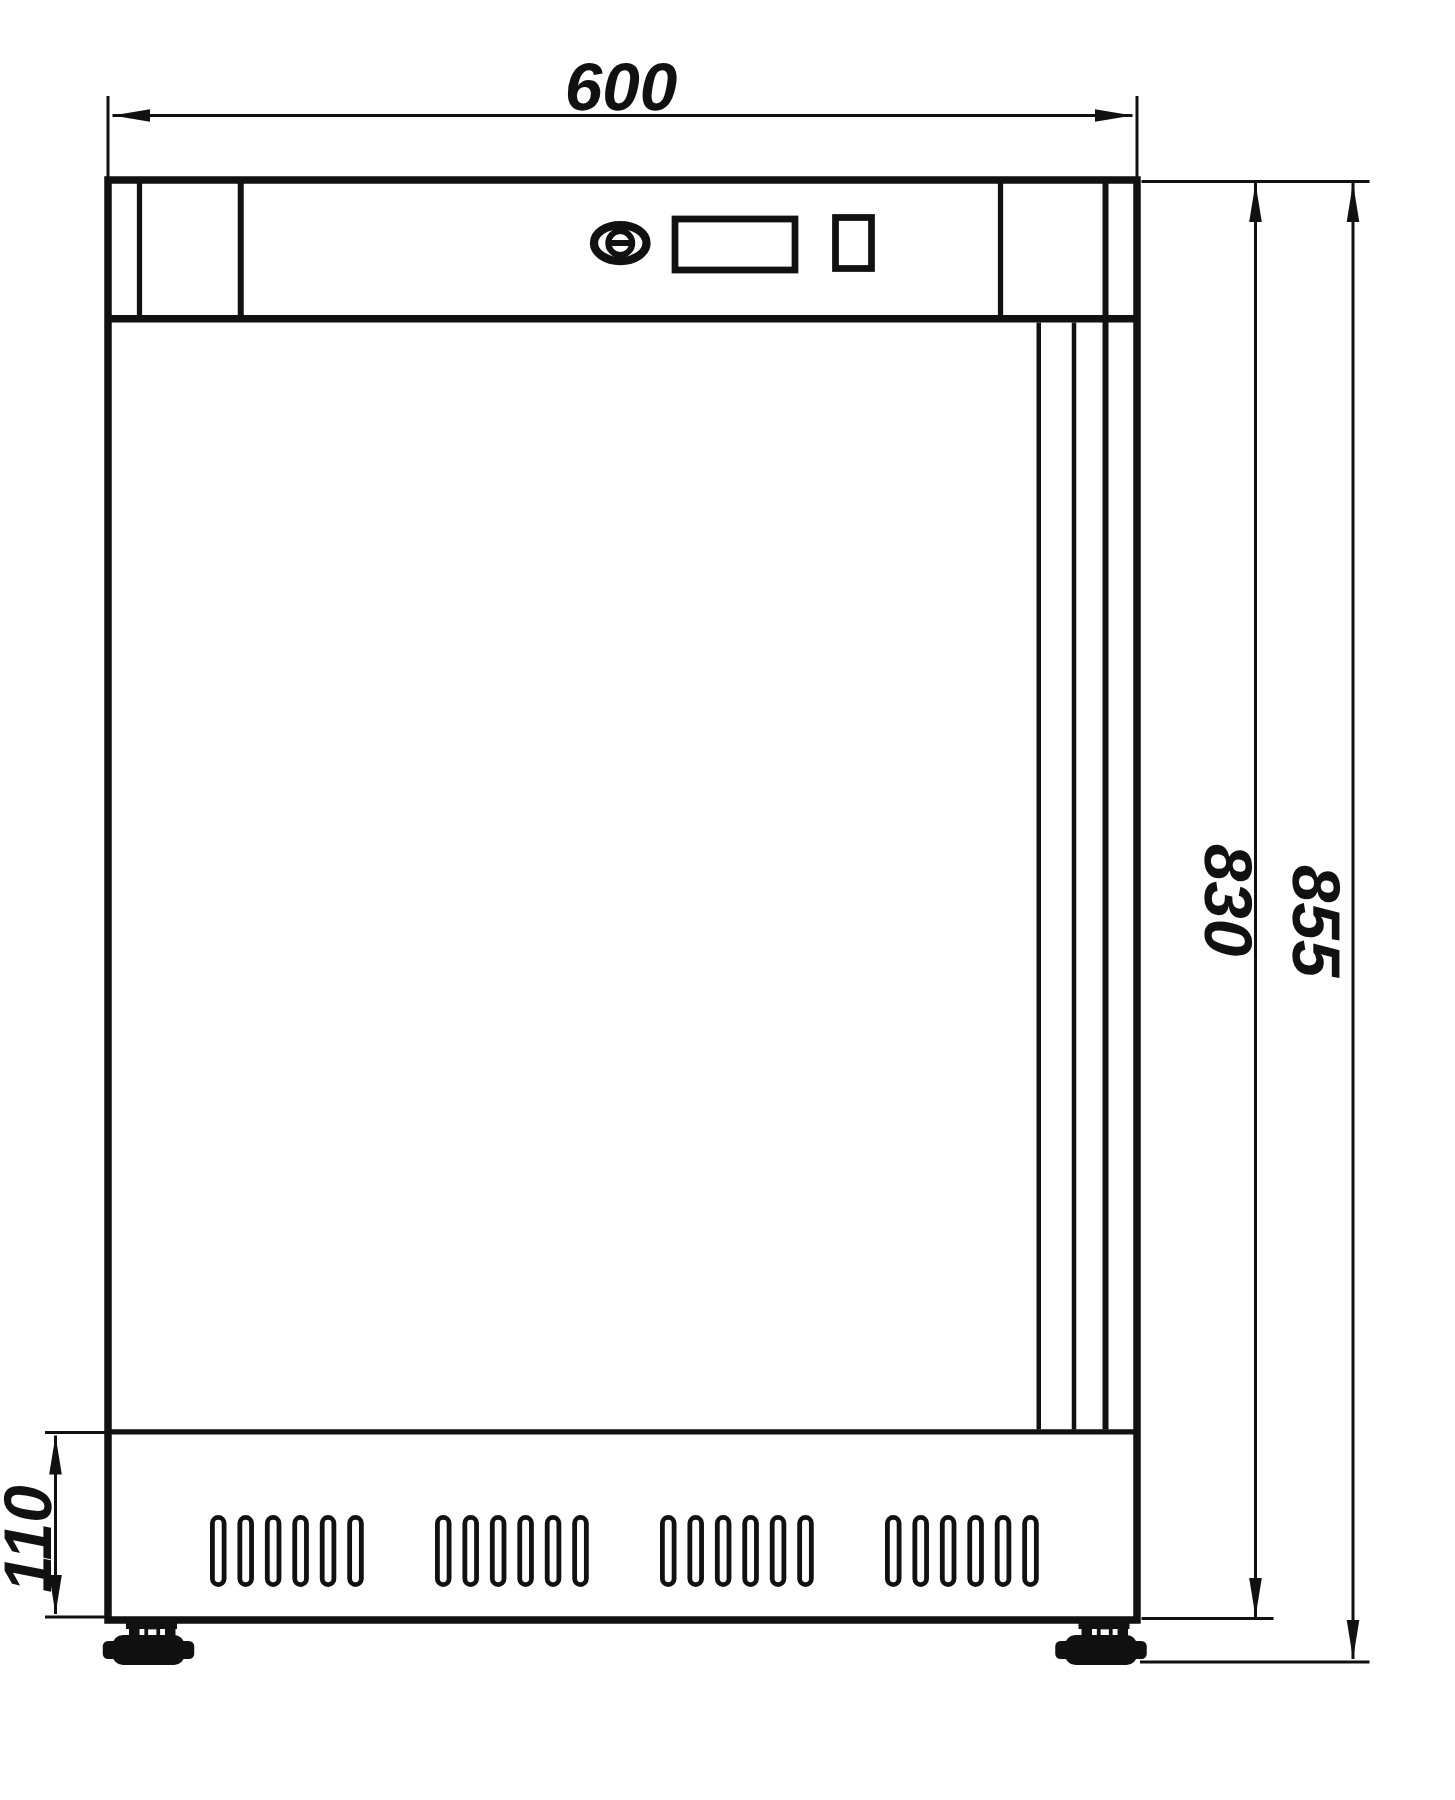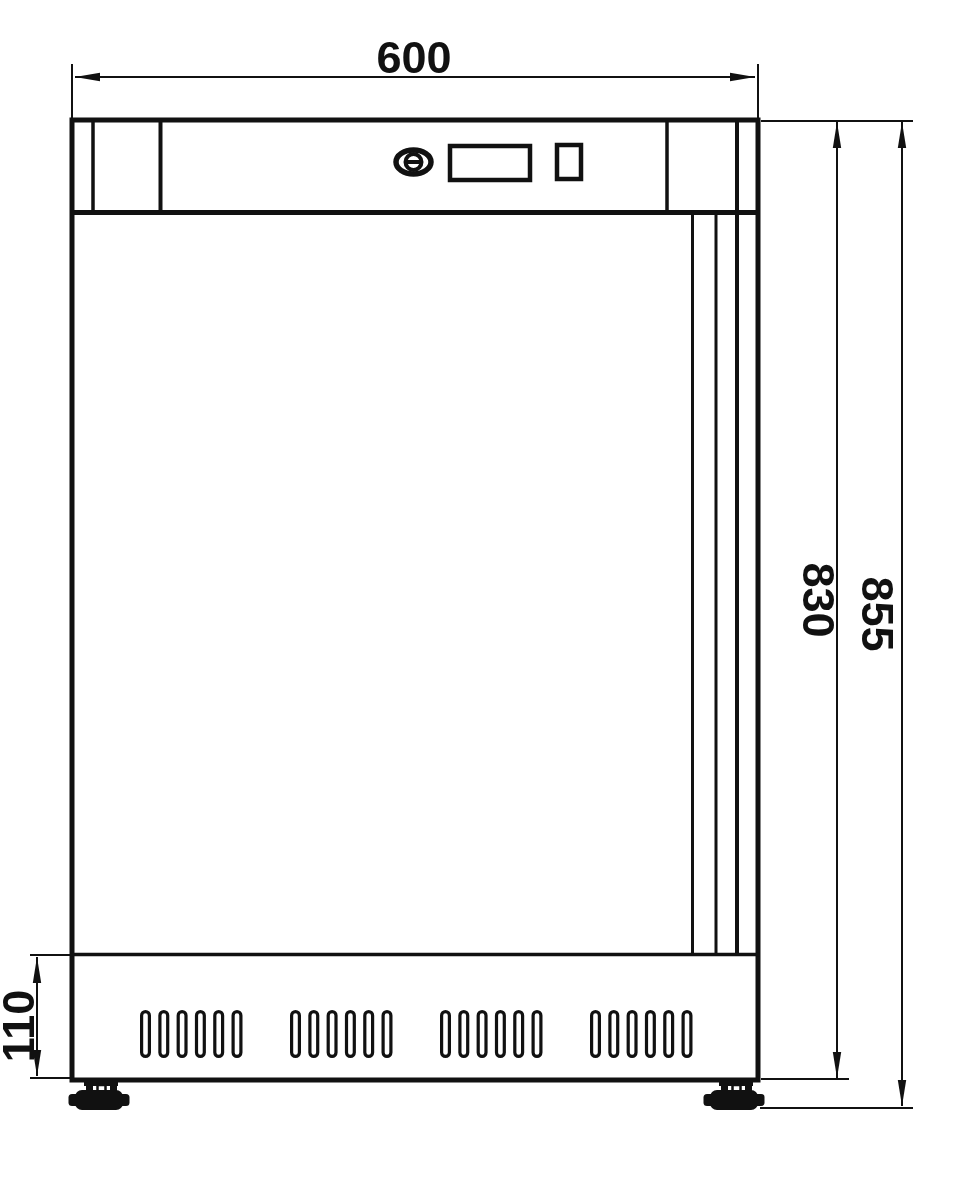--- a/index.html
+++ b/index.html
@@ -7,20 +7,21 @@
     padding: 0;
     background: #ffffff;
   }
   .canvas {
     position: relative;
     width: 970px;
     height: 1200px;
     background: #8b5cf6;
     font-family: "Liberation Sans", "DejaVu Sans", sans-serif;
     overflow: hidden;
+    font-style: italic;
   }
   svg { display: block; }
   .dim-text {
     font-family: "Liberation Sans", "DejaVu Sans", sans-serif;
     font-weight: bold;
     font-size: 45px;
     fill: #111111;
   }
   .thin   { stroke: #111111; stroke-width: 2;   fill: none; }
   .line3  { stroke: #111111; stroke-width: 3;   fill: none; }

